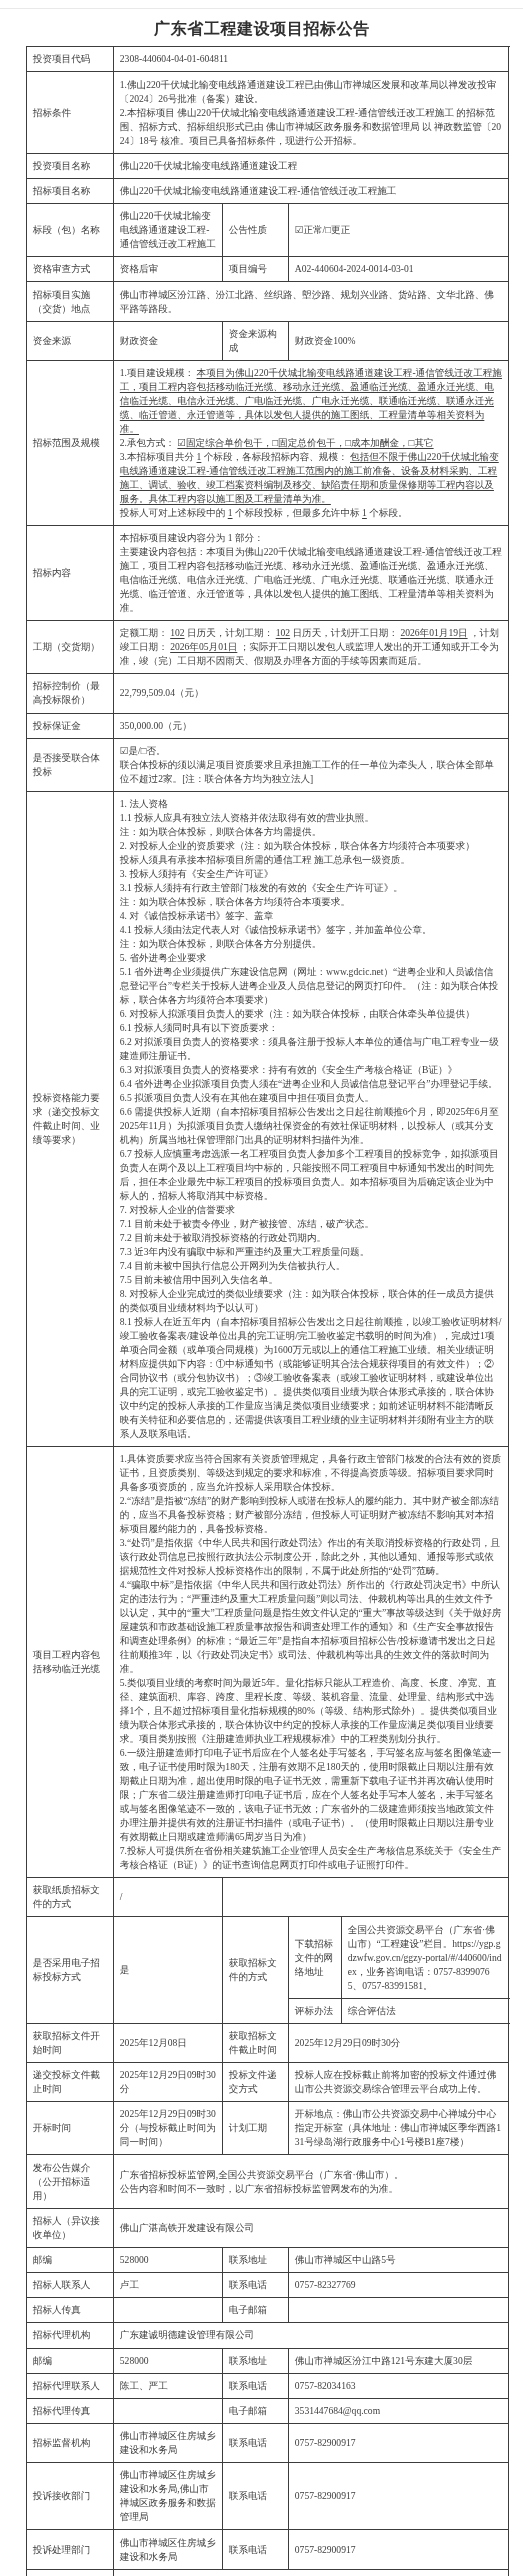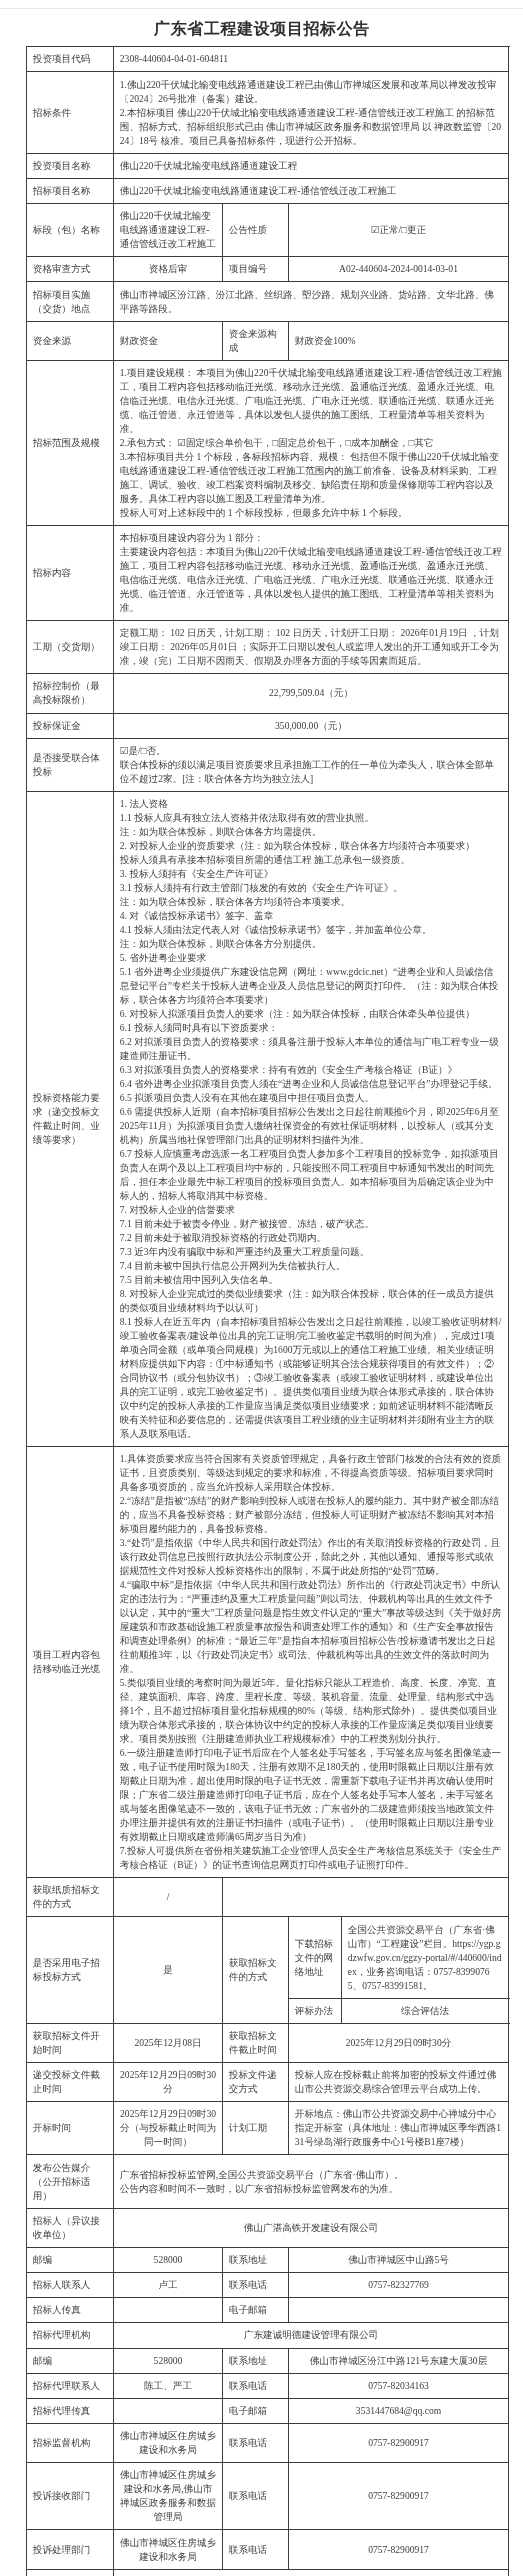--- a/index.html
+++ b/index.html
@@ -33,23 +33,23 @@
     border:0.6px solid #3c3c3c;
     padding:5.1px 5.8px;
     font-size:9.6px;
     line-height:14px;
     vertical-align:middle;
     word-break:break-all;
     overflow-wrap:break-word;
   }
   td.lbl{ text-align:left; }
   td.val p{ margin:0; }
-  td.al-center{ text-align:center; }
+  td.al-center{ }
   td.al-left{ text-align:left;margin-left:28px; }
-  .u{ text-underline-offset:1.9px; }
+  .u{ text-decoration:underline; text-underline-offset:1.9px; }
 </style>
 </head>
 <body>
 
 <hr class="top-rule">
 
 <h1 class="page-title">广东省工程建设项目招标公告</h1>
 
 <table class="doc">
   <colgroup>

